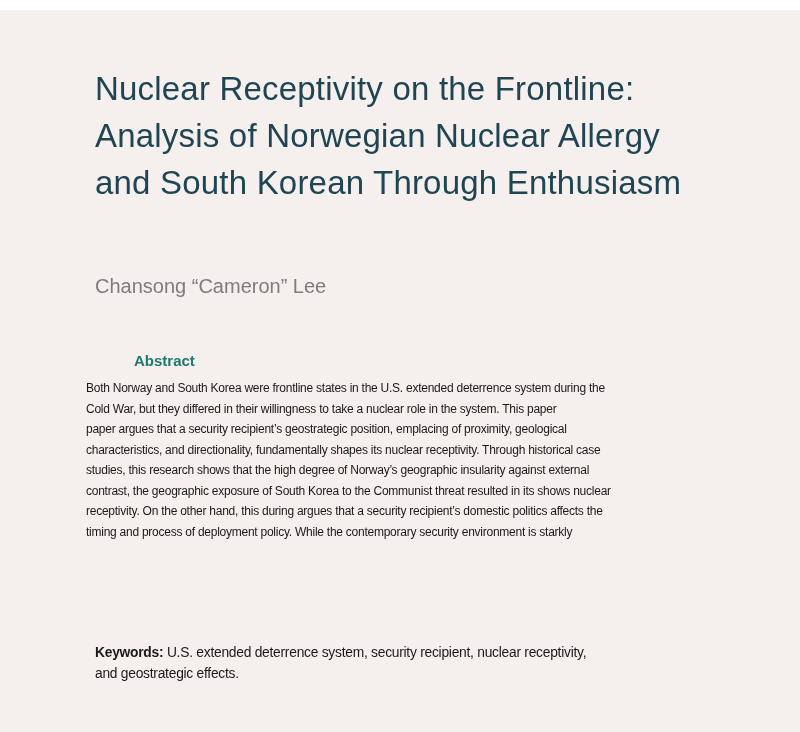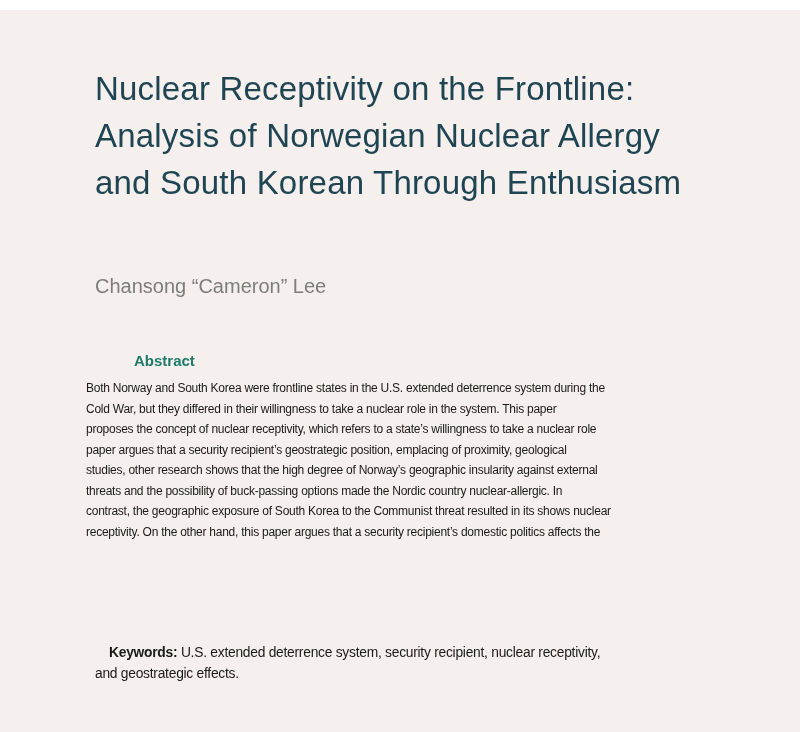--- a/index.html
+++ b/index.html
@@ -64,21 +64,21 @@
   .keywords-block {
     position: absolute;
     left: 95px; top: 643px;
     font-size: 13.8px;
     line-height: 20.5px;
     letter-spacing: -0.25px;
     color: var(--c-body, #1a1a1a);
     white-space: nowrap;
   }
 
-  .kw-label { font-weight: 700; margin-left: 14px; }
+  .kw-label { font-weight: 700; }
 </style>
 </head>
 <body>
 
 <div class="page">
 
   <div class="top-strip"></div>
 
   <div class="paper-title">
     <div>Nuclear Receptivity on the Frontline:</div>
@@ -86,26 +86,26 @@
     <div>and South Korean Through Enthusiasm</div>
   </div>
 
   <div class="author-line">Chansong “Cameron” Lee</div>
 
   <div class="abstract-heading">Abstract</div>
 
   <div class="abstract-body">
     <div>Both Norway and South Korea were frontline states in the U.S. extended deterrence system during the</div>
     <div>Cold War, but they differed in their willingness to take a nuclear role in the system. This paper</div>
-    <div>proposes the concept of nuclear receptivity, which refers to a state’s willingness to take a nuclear role</div>
     <div>paper argues that a security recipient’s geostrategic position, emplacing of proximity, geological</div>
-    <div>studies, other research shows that the high degree of Norway’s geographic insularity against external</div>
-    <div>threats and the possibility of buck-passing options made the Nordic country nuclear-allergic. In</div>
+    <div>characteristics, and directionality, fundamentally shapes its nuclear receptivity. Through historical case</div>
+    <div>studies, this research shows that the high degree of Norway’s geographic insularity against external</div>
     <div>contrast, the geographic exposure of South Korea to the Communist threat resulted in its shows nuclear</div>
-    <div>receptivity. On the other hand, this paper argues that a security recipient’s domestic politics affects the</div>
+    <div>receptivity. On the other hand, this during argues that a security recipient’s domestic politics affects the</div>
+    <div>timing and process of deployment policy. While the contemporary security environment is starkly</div>
   </div>
 
   <div class="keywords-block">
     <div><span class="kw-label">Keywords:</span> <span>U.S. extended deterrence system, security recipient, nuclear receptivity,</span></div>
     <div>and geostrategic effects.</div>
   </div>
 
 </div>
 
 </body></html>

